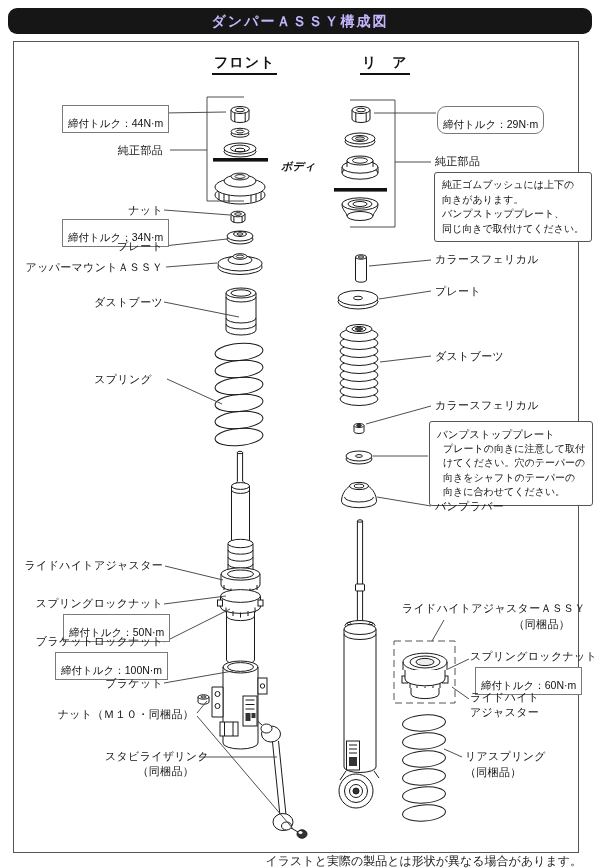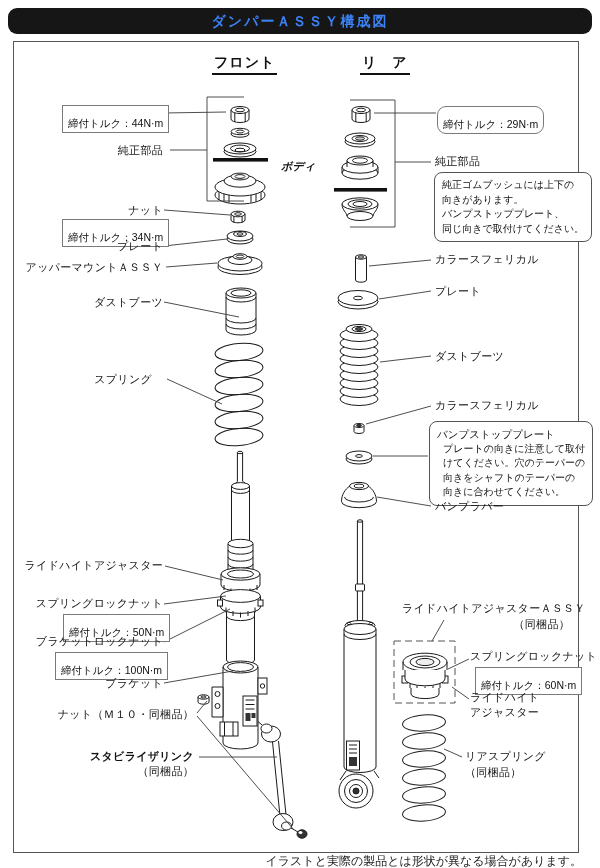--- a/index.html
+++ b/index.html
@@ -1,29 +1,29 @@
 <!DOCTYPE html>
 <html><head>
 <meta charset="utf-8">
 <style>
   html,body{margin:0;padding:0;background:#fff;}
   #page{position:relative;width:600px;height:868px;background:#fff;overflow:hidden;
         font-family:"Liberation Sans",sans-serif;color:#111;}
   .titlebar{position:absolute;left:8px;top:8px;width:584px;height:26px;background:#161616;
-        border-radius:9px;color:#3b82f6;font-size:14px;font-weight:bold;text-align:center;
+        border-radius:9px;color:#c4b5fd;font-size:14px;font-weight:bold;text-align:center;
         line-height:26px;letter-spacing:2px;}
   .frame{position:absolute;left:13px;top:41px;width:564px;height:810px;border:1px solid #555;background:#fff;}
   .hdr{position:absolute;font-size:14px;font-weight:bold;border-bottom:2px solid #111;
         padding:0 2px 1px 2px;letter-spacing:1px;white-space:nowrap;}
   .lab{position:absolute;font-size:11px;color:#111;white-space:nowrap;letter-spacing:0.3px;line-height:13px;}
   .lab.r{text-align:right;}
   .lab.b{font-weight:bold;font-style:italic;}
   .tbox{position:absolute;border:1px solid #7a7a7a;background:#fff;font-size:10.5px;
         padding:11px 5px 2px 5px;white-space:nowrap;color:#111;line-height:13px;}
-  .note{position:absolute;border:1px solid #555;border-radius:8px;background:#fff;
+  .note{position:absolute;border:1px solid #555;border-radius:3px;background:#fff;
         font-size:10px;line-height:14.5px;padding:5px 7px;color:#111;white-space:nowrap;}
   .note .ttl{font-size:10.5px;}
   .note .ind{padding-left:6px;}
   .footer{position:absolute;font-size:12px;color:#222;white-space:nowrap;}
   svg{position:absolute;left:0;top:0;}
 </style>
 </head>
 <body>
 
 <div id="page">
@@ -297,21 +297,21 @@
   <div class="lab r" style="right:437px;top:261px;">アッパーマウントＡＳＳＹ</div>
   <div class="lab r" style="right:437px;top:296px;">ダストブーツ</div>
   <div class="lab r" style="right:448px;top:373px;">スプリング</div>
   <div class="lab r" style="right:437px;top:559px;">ライドハイトアジャスター</div>
   <div class="lab r" style="right:437px;top:597px;">スプリングロックナット</div>
   <div class="tbox" style="left:63px;top:614px;">締付トルク：50N·m</div>
   <div class="lab r" style="right:437px;top:635px;">ブラケットロックナット</div>
   <div class="tbox" style="left:55px;top:652px;">締付トルク：100N·m</div>
   <div class="lab r" style="right:437px;top:677px;">ブラケット</div>
   <div class="lab r" style="right:406px;top:708px;">ナット（Ｍ１０・同梱品）</div>
-  <div class="lab r" style="right:406px;top:750px;font-weight:bold;">スタビライザリンク</div>
+  <div class="lab r" style="right:391px;top:750px;">スタビライザリンク</div>
   <div class="lab r" style="right:406px;top:765px;">（同梱品）</div>
 
   <div class="tbox" style="left:437px;top:106px;border-radius:9px;">締付トルク：29N·m</div>
   <div class="lab" style="left:435px;top:155px;">純正部品</div>
 
   <div class="note" style="left:434px;top:172px;">
     <div>純正ゴムブッシュには上下の</div>
     <div>向きがあります。</div>
     <div>バンプストッププレート、</div>
     <div>同じ向きで取付けてください。</div>

